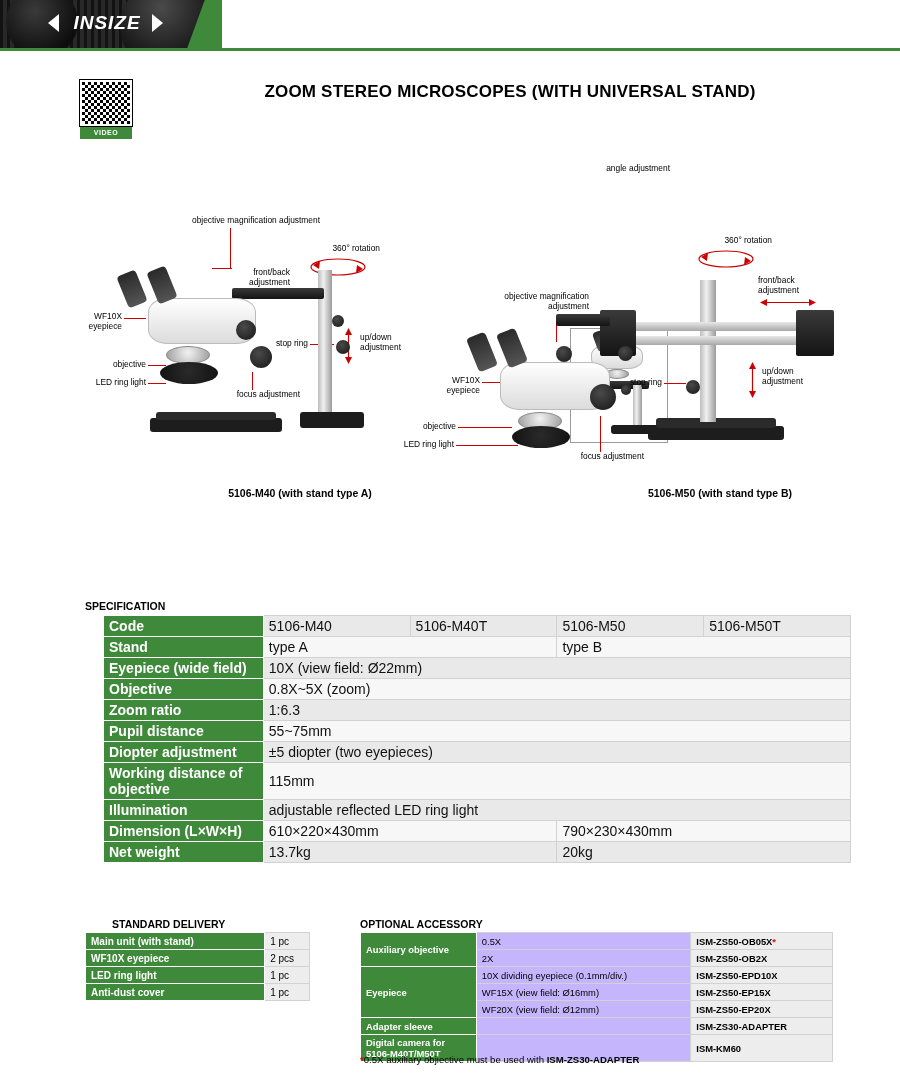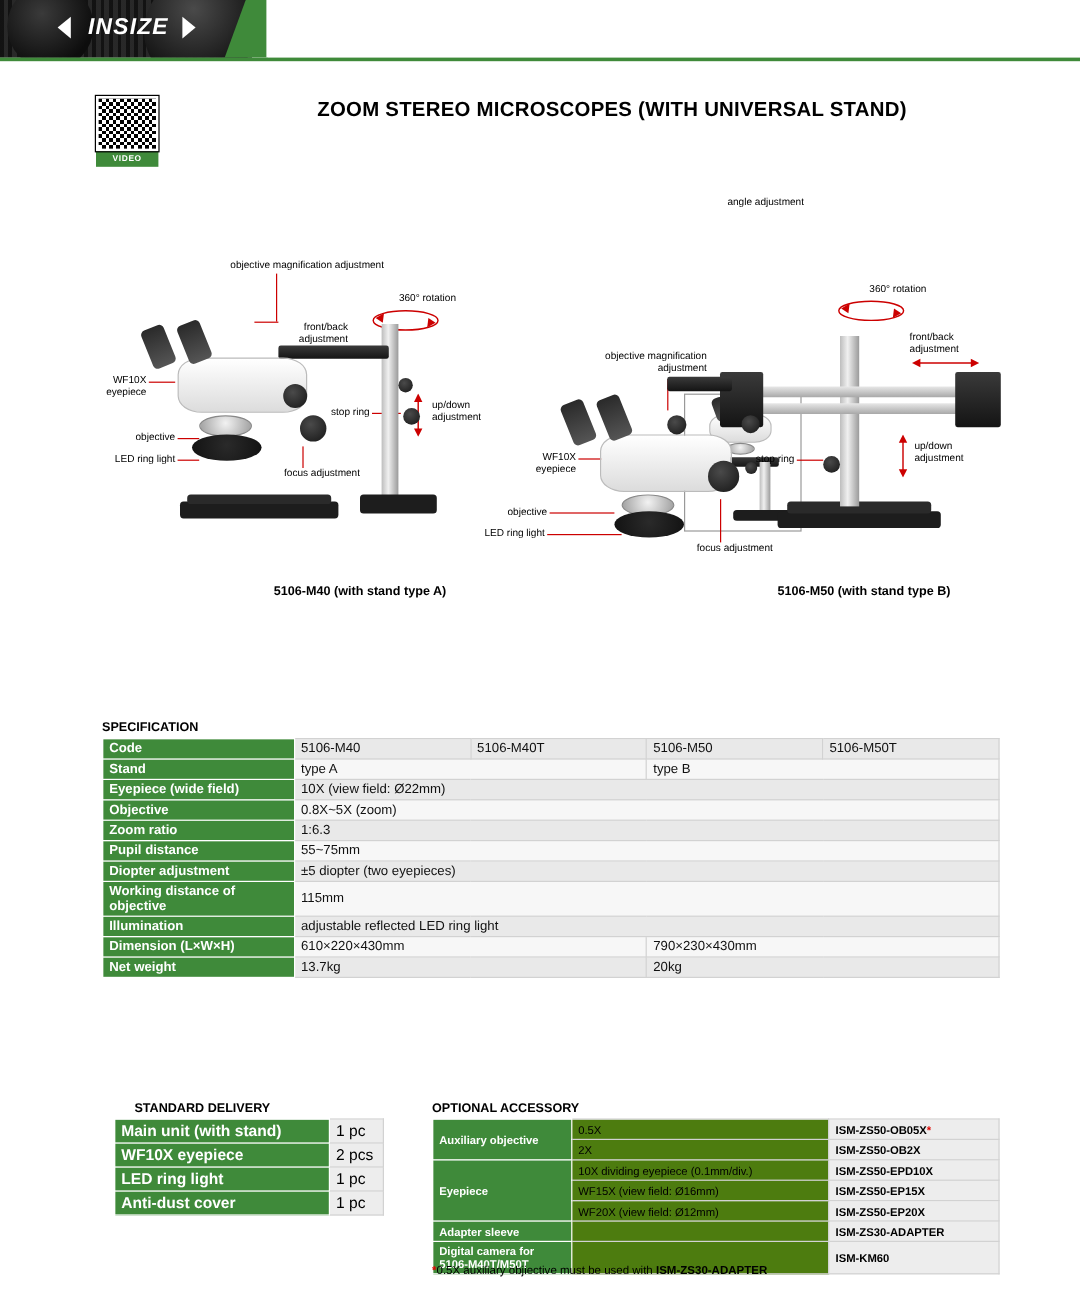--- a/index.html
+++ b/index.html
@@ -143,54 +143,54 @@
 
   
   .sec-title {
     position: absolute; font-size: 10.5px; font-weight: bold;
   }
   #spec-title { left: 85px; top: 600px; }
 
   table { border-collapse: collapse; }
 
   .spec-table {
-    position: absolute; left: 85px; top: 615px; width: 748px;
-    font-size: 11px;
+    position: absolute; left: 103px; top: 615px; width: 748px;
+    font-size: 14px;
   }
   .spec-table td {
     border: 1px solid #ffffff;
     padding: 2px 5px;
     height: 17px;
     vertical-align: middle;
   }
   .spec-table td.lbl {
     background: #3f8a3a; color: #fff; font-weight: bold; width: 160px;
     border-bottom: 1px solid #fff;
   }
   .spec-table tr:nth-child(odd) td.val { background: #e9e9e9; }
   .spec-table tr:nth-child(even) td.val { background: #f7f7f7; }
   .spec-table td.val { border: 1px solid #d2d2d2; color:#111; }
 
   
   #sd-title { left: 85px; top: 918px; padding-left: 27px; }
   .sd-table {
-    position:absolute; left: 85px; top: 932px; width: 225px; font-size: 13px; margin-left: 10px;
+    position:absolute; left: 85px; top: 932px; width: 225px; font-size: 10px;
   }
   .sd-table td { height: 17px; padding: 2px 5px; vertical-align: middle; }
   .sd-table td.lbl { background:#3f8a3a; color:#fff; font-weight:bold; border:1px solid #fff; width: 180px;}
   .sd-table td.qty { background:#ededed; border:1px solid #d2d2d2; width: 45px; }
 
   
   #oa-title { left: 360px; top: 918px; }
   .oa-table {
     position:absolute; left: 360px; top: 932px; width: 473px; font-size: 9.4px;
   }
   .oa-table td { height: 17px; padding: 2px 5px; vertical-align: middle; }
   .oa-table td.grp { background:#3f8a3a; color:#fff; font-weight:bold; border:1px solid #fff; width: 116px; }
-  .oa-table td.desc { background:#4d7c0f; border:1px solid #d2d2d2; width: 215px; }
+  .oa-table td.desc { background:#c4b5fd; border:1px solid #d2d2d2; width: 215px; }
   .oa-table td.code { background:#ededed; border:1px solid #d2d2d2; font-weight:bold; width: 142px; }
   .star { color: #e10600; font-weight: bold; }
 
   .footnote {
     position:absolute; left: 360px; top: 1054px; font-size: 9.6px;
   }
   .footnote b { font-weight: bold; }
 </style>
 </head>
 <body>

